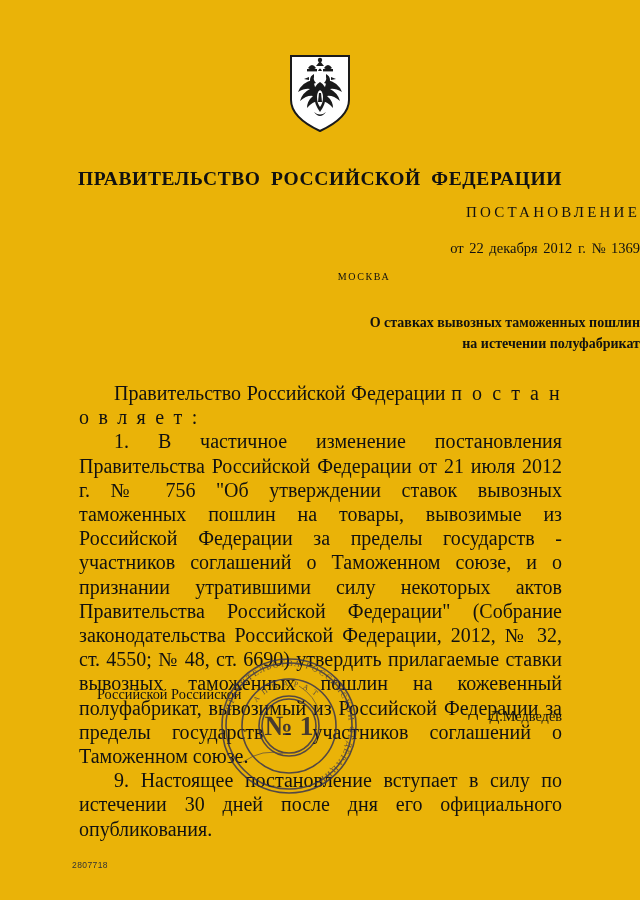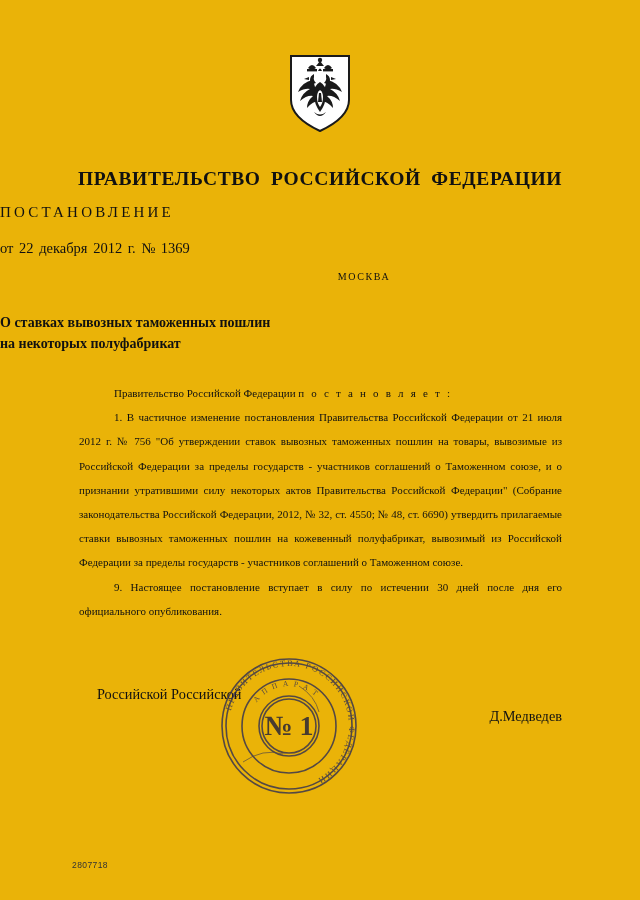--- a/index.html
+++ b/index.html
@@ -49,62 +49,62 @@
     font-size: 19.5px;
     font-weight: bold;
     letter-spacing: 0.6px;
     word-spacing: 5px;
   }
   .title-sub {
     position: absolute;
     top: 204px;
     left: 0;
     width: 640px;
-    text-align: left;
+    text-align: right;
     font-size: 15px;
     letter-spacing: 3.2px;
   }
   .doc-date {
     position: absolute;
     top: 240px;
     left: 0;
     width: 640px;
-    text-align: left;
+    text-align: right;
     font-size: 14.5px;
     word-spacing: 2px;
   }
   .doc-city {
     position: absolute;
     top: 271px;
     left: 0;
     width: 640px;
     text-align: center;
     font-size: 10px;
     letter-spacing: 1.6px;
     margin-left: 44px;
   }
   .subject {
     position: absolute;
     top: 312px;
     left: 0;
     width: 640px;
-    text-align: left;
+    text-align: right;
     font-size: 14px;
     font-weight: bold;
     line-height: 21px;
   }
   .subject div { display: block; }
 
   
   .body-text {
     position: absolute;
     top: 381px;
     left: 79px;
     width: 483px;
-    font-size: 11px;
+    font-size: 20px;
     line-height: 24.2px;
     text-align: justify;
   }
   .body-text p {
     margin: 0;
     text-indent: 35px;
     text-align: justify;
   }
   .spaced {
     letter-spacing: 2.2px;
@@ -207,21 +207,21 @@
     </span>
   </div>
 
   <div class="title-main">ПРАВИТЕЛЬСТВО  РОССИЙСКОЙ  ФЕДЕРАЦИИ</div>
   <div class="title-sub">ПОСТАНОВЛЕНИЕ</div>
   <div class="doc-date">от 22 декабря 2012 г.  №  1369</div>
   <div class="doc-city">МОСКВА</div>
 
   <div class="subject">
     <div>О ставках вывозных таможенных пошлин</div>
-    <div>на некоторых полуфабрикат</div>
+    <div>на истечении полуфабрикат</div>
   </div>
 
   <div class="body-text">
     <p><span>Правительство Российской Федерации </span><span class="spaced">п о с т а н о в л я е т :</span></p>
     <p>1. В частичное изменение постановления Правительства Российской Федерации от 21 июля 2012 г. № 756 "Об утверждении ставок вывозных таможенных пошлин на товары, вывозимые из Российской Федерации за пределы государств - участников соглашений о Таможенном союзе, и о признании утратившими силу некоторых актов Правительства Российской Федерации" (Собрание законодательства Российской Федерации, 2012, № 32, ст. 4550; № 48, ст. 6690) утвердить прилагаемые ставки вывозных таможенных пошлин на кожевенный полуфабрикат, вывозимый из Российской Федерации за пределы государств - участников соглашений о Таможенном союзе.</p>
     <p class="gap">9. Настоящее постановление вступает в силу по истечении 30 дней после дня его официального опубликования.</p>
   </div>
 
   <div class="sign-block">
     <div class="sign-left">

